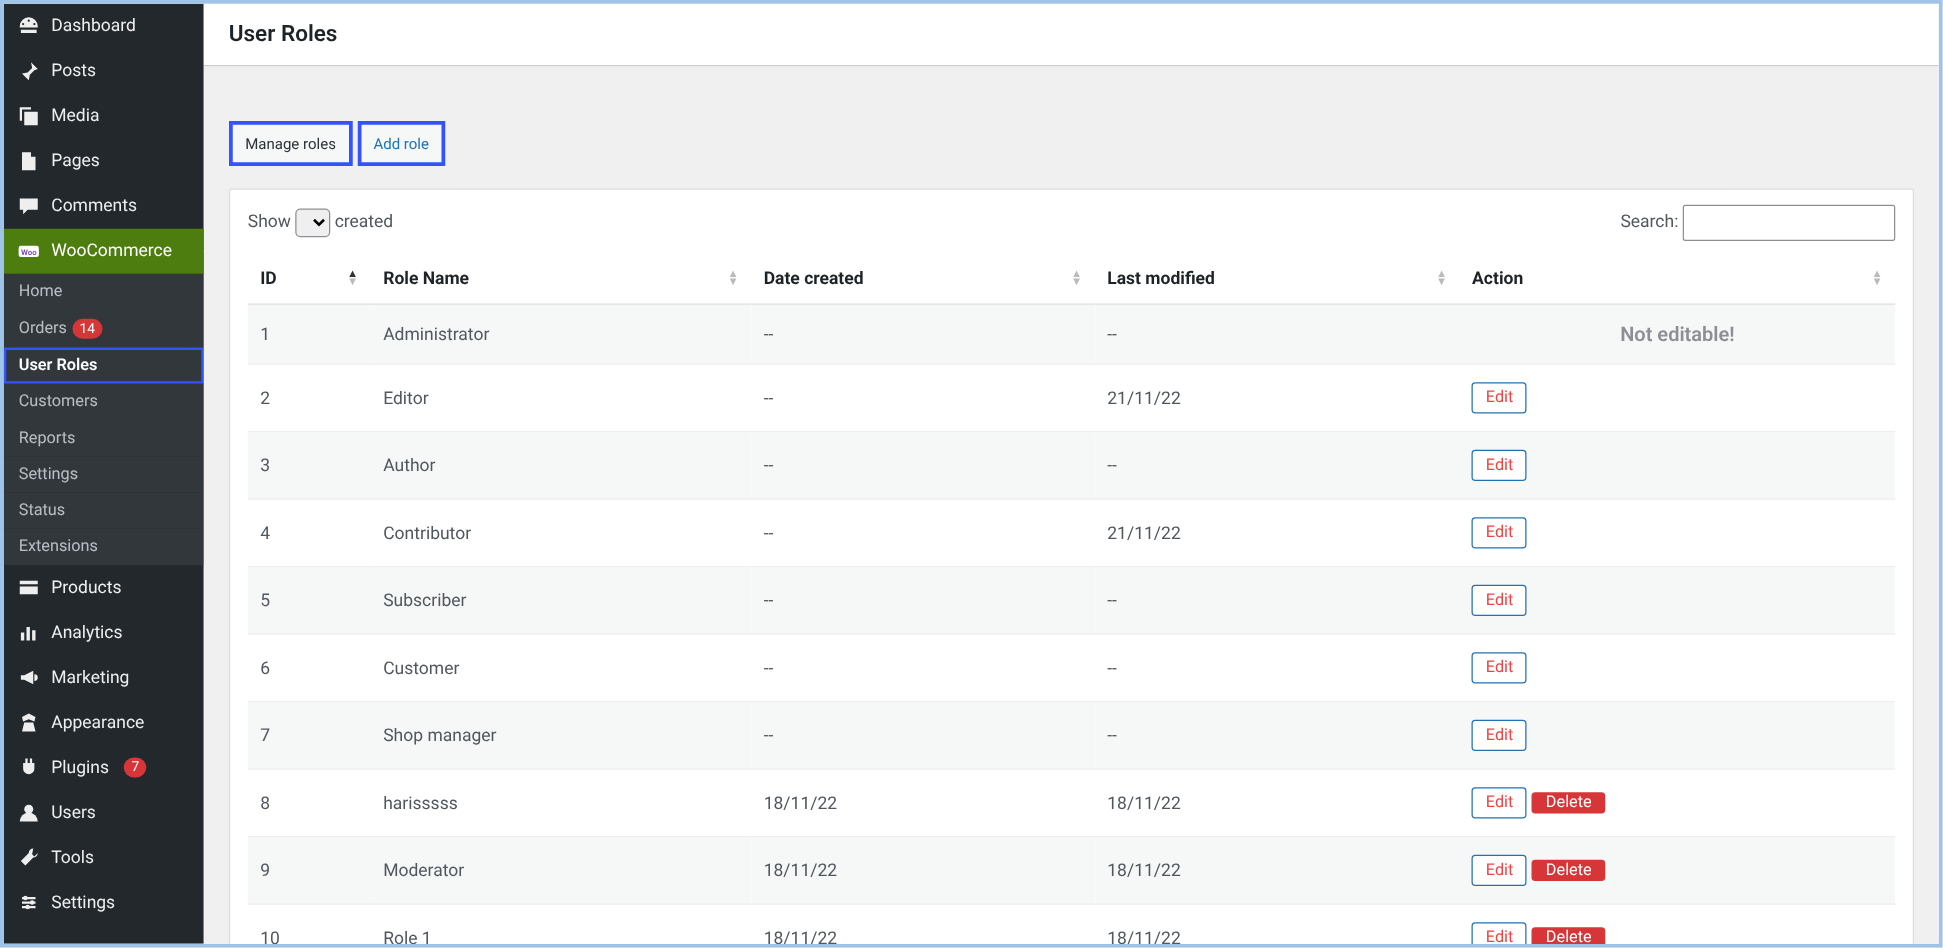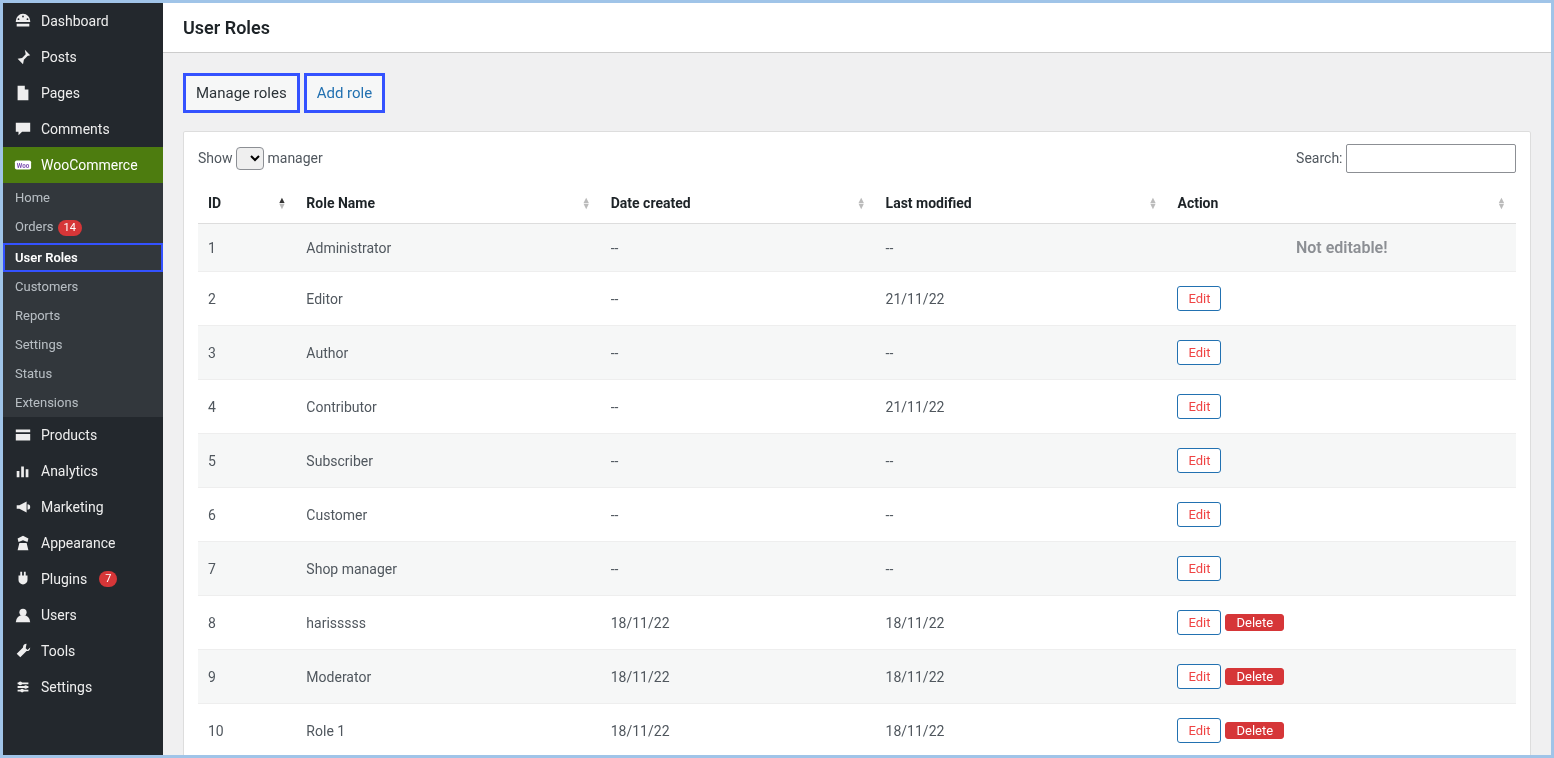--- a/index.html
+++ b/index.html
@@ -11,21 +11,21 @@
 .sidebar-item.active::after { content: ''; position: absolute; right: -8px; top: 50%; transform: translateY(-50%); border: 8px solid transparent; border-right-color: #f0f0f1; }
 .sidebar-icon { width: 20px; height: 20px; display: inline-flex; align-items: center; justify-content: center; flex-shrink: 0; }
 .sidebar-subitem { padding: 7px 12px; font-size: 13px; color: rgba(240,246,252,0.7); cursor: pointer; background: #32373c; }
 .sidebar-subitem.selected { color: #fff; font-weight: 600; border: 2px solid #3452ff; padding: 5px 10px; }
 .sidebar-badge { display: inline-block; background: #d63638; color: #fff; border-radius: 9px; font-size: 11px; padding: 0 6px; margin-left: 4px; line-height: 16px; }
 .main { flex: 1; background: #f0f0f1; display: flex; flex-direction: column; overflow: hidden; }
 .header { background: #fff; padding: 14px 20px; border-bottom: 1px solid #ccc; }
 .header h1 { font-size: 18px; font-weight: 600; color: #1d2327; }
 .content { padding: 20px; flex: 1; overflow: auto; }
 .tabs { display: flex; gap: 4px; margin-bottom: 18px; }
-.tab { padding: 8px 10px; border: 3px solid #3452ff; background: #f6f7f7; color: #2c3338; font-size: 15px; cursor: pointer; }
+.tab { padding: 8px 10px; border: 3px solid #3452ff; background: #f6f7f7; color: #2c3338; font-size: 12px; cursor: pointer; margin-top: 24px; }
 .tab.inactive { color: #2271b1; }
 .panel { background: #fff; border: 1px solid #ddd; border-radius: 2px; padding: 12px 14px; }
 .table-top { display: flex; justify-content: space-between; align-items: center; margin-bottom: 10px; font-size: 14px; color: #50575e; }
 .entries-select { border: 1px solid #8c8f94; border-radius: 4px; padding: 2px 6px; font-size: 13px; width: 28px; }
 .search-input { border: 1px solid #8c8f94; border-radius: 2px; padding: 6px 8px; font-size: 13px; width: 170px; }
 table { width: 100%; border-collapse: collapse; }
 thead th { text-align: left; font-size: 14px; font-weight: 700; color: #1d2327; padding: 12px 10px; border-bottom: 1px solid #ddd; position: relative; }
 .sort-icons { position: absolute; right: 10px; top: 50%; transform: translateY(-50%); display: flex; flex-direction: column; line-height: 6px; font-size: 9px; color: #bbb; }
 .sort-icons.active-asc .up { color: #333; }
 tbody tr:nth-child(odd) td { background: #f6f7f7; }
@@ -52,20 +52,28 @@
         <span class="sidebar-icon">
           <svg viewBox="0 0 20 20" width="18" height="18">
             <path d="M12 2l6 6-3 1-4 4-1 5-3-3-5 5 5-5-3-3 5-1 4-4z"></path>
           </svg>
         </span>
         <span>Posts</span>
       </div>
       <div class="sidebar-item">
         <span class="sidebar-icon">
           <svg viewBox="0 0 20 20" width="18" height="18">
+            <path d="M2 2h10v2H4v10H2zm4 4h12v12H6zm2 8l2-3 2 2 3-4 1 5z"></path>
+          </svg>
+        </span>
+        <span>Media</span>
+      </div>
+      <div class="sidebar-item">
+        <span class="sidebar-icon">
+          <svg viewBox="0 0 20 20" width="18" height="18">
             <path d="M4 2h8l4 4v12H4zm8 0v4h4"></path>
           </svg>
         </span>
         <span>Pages</span>
       </div>
       <div class="sidebar-item">
         <span class="sidebar-icon">
           <svg viewBox="0 0 20 20" width="18" height="18">
             <path d="M2 3h16v10H9l-4 4v-4H2z"></path>
           </svg>
@@ -166,21 +174,21 @@
     <div class="content">
       <div class="tabs">
         <div class="tab">Manage roles</div>
         <div class="tab inactive">Add role</div>
       </div>
       <div class="panel">
         <div class="table-top">
           <div>
             <span>Show</span>
             <select class="entries-select"><option>10</option></select>
-            <span>manager</span>
+            <span>created</span>
           </div>
           <div>
             <span>Search:</span>
             <input class="search-input" type="text" style="">
           </div>
         </div>
         <table>
           <thead>
               <tr id="thead-row">
                 <th><span>ID</span><span class="sort-icons active-asc">

